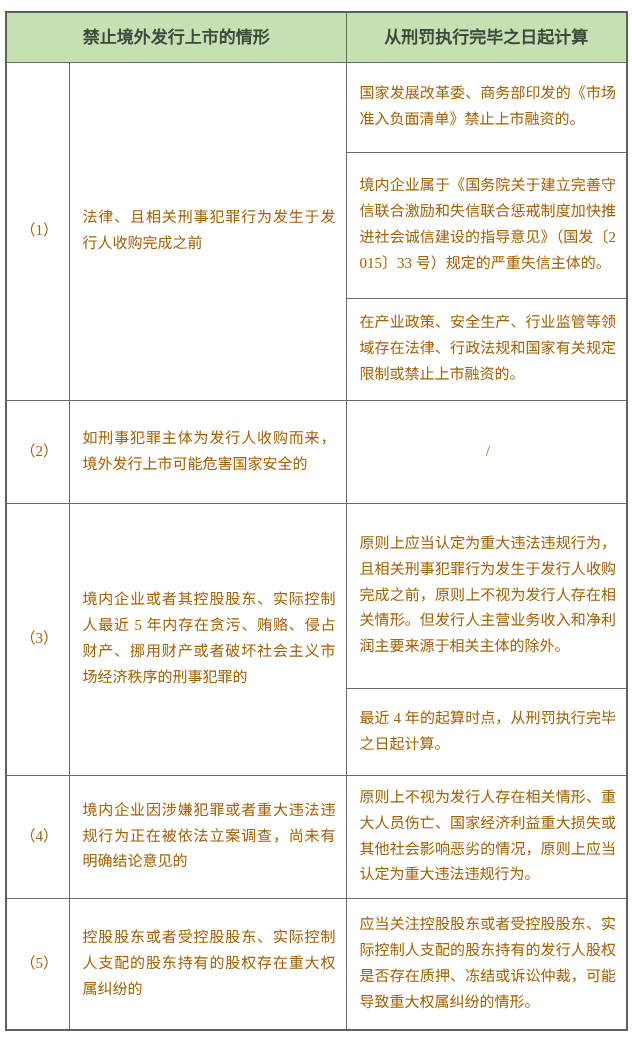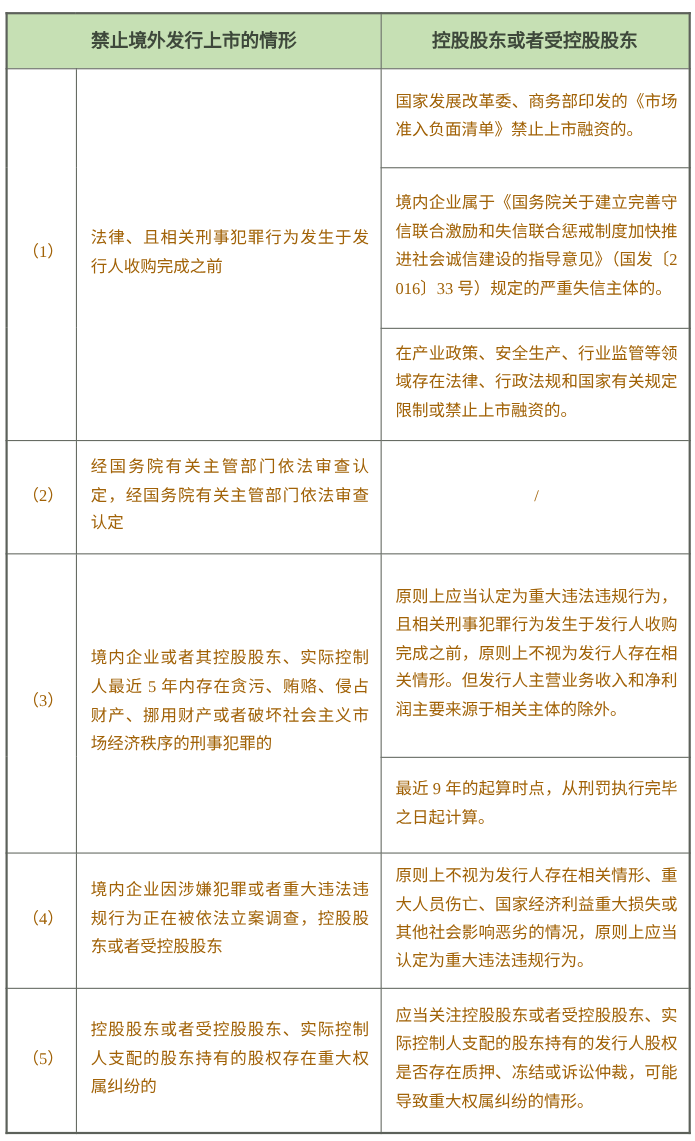--- a/index.html
+++ b/index.html
@@ -77,55 +77,55 @@
 <div class="page">
   <table class="doc-table">
     <colgroup>
       <col class="c-num">
       <col class="c-sit">
       <col class="c-exp">
     </colgroup>
     <thead>
       <tr>
         <th colspan="2">禁止境外发行上市的情形</th>
-        <th>控股股东或者受控股股东</th>
+        <th>从刑罚执行完毕之日起计算</th>
       </tr>
     </thead>
     <tbody>
 
       <tr class="h-90">
         <td class="num-cell" rowspan="3">（1）</td>
         <td class="text-cell" rowspan="3">法律、且相关刑事犯罪行为发生于发行人收购完成之前</td>
         <td class="text-cell">国家发展改革委、商务部印发的《市场准入负面清单》禁止上市融资的。</td>
       </tr>
       <tr class="h-146">
-        <td class="text-cell">境内企业属于《国务院关于建立完善守信联合激励和失信联合惩戒制度加快推进社会诚信建设的指导意见》（国发〔2016〕33 号）规定的严重失信主体的。</td>
+        <td class="text-cell">境内企业属于《国务院关于建立完善守信联合激励和失信联合惩戒制度加快推进社会诚信建设的指导意见》（国发〔2015〕33 号）规定的严重失信主体的。</td>
       </tr>
       <tr class="h-102">
         <td class="text-cell">在产业政策、安全生产、行业监管等领域存在法律、行政法规和国家有关规定限制或禁止上市融资的。</td>
       </tr>
 
       <tr class="h-103">
         <td class="num-cell">（2）</td>
-        <td class="text-cell">经国务院有关主管部门依法审查认定，经国务院有关主管部门依法审查认定</td>
+        <td class="text-cell">如刑事犯罪主体为发行人收购而来，境外发行上市可能危害国家安全的</td>
         <td class="slash-cell">/</td>
       </tr>
 
       <tr class="h-185">
         <td class="num-cell" rowspan="2">（3）</td>
         <td class="text-cell" rowspan="2">境内企业或者其控股股东、实际控制人最近 5 年内存在贪污、贿赂、侵占财产、挪用财产或者破坏社会主义市场经济秩序的刑事犯罪的</td>
         <td class="text-cell">原则上应当认定为重大违法违规行为，且相关刑事犯罪行为发生于发行人收购完成之前，原则上不视为发行人存在相关情形。但发行人主营业务收入和净利润主要来源于相关主体的除外。</td>
       </tr>
       <tr class="h-87">
-        <td class="text-cell">最近 9 年的起算时点，从刑罚执行完毕之日起计算。</td>
+        <td class="text-cell">最近 4 年的起算时点，从刑罚执行完毕之日起计算。</td>
       </tr>
 
       <tr class="h-123">
         <td class="num-cell">（4）</td>
-        <td class="text-cell">境内企业因涉嫌犯罪或者重大违法违规行为正在被依法立案调查，控股股东或者受控股股东</td>
+        <td class="text-cell">境内企业因涉嫌犯罪或者重大违法违规行为正在被依法立案调查，尚未有明确结论意见的</td>
         <td class="text-cell">原则上不视为发行人存在相关情形、重大人员伤亡、国家经济利益重大损失或其他社会影响恶劣的情况，原则上应当认定为重大违法违规行为。</td>
       </tr>
 
       <tr class="h-132">
         <td class="num-cell">（5）</td>
         <td class="text-cell">控股股东或者受控股股东、实际控制人支配的股东持有的股权存在重大权属纠纷的</td>
         <td class="text-cell">应当关注控股股东或者受控股股东、实际控制人支配的股东持有的发行人股权是否存在质押、冻结或诉讼仲裁，可能导致重大权属纠纷的情形。</td>
       </tr>
 
     </tbody>

